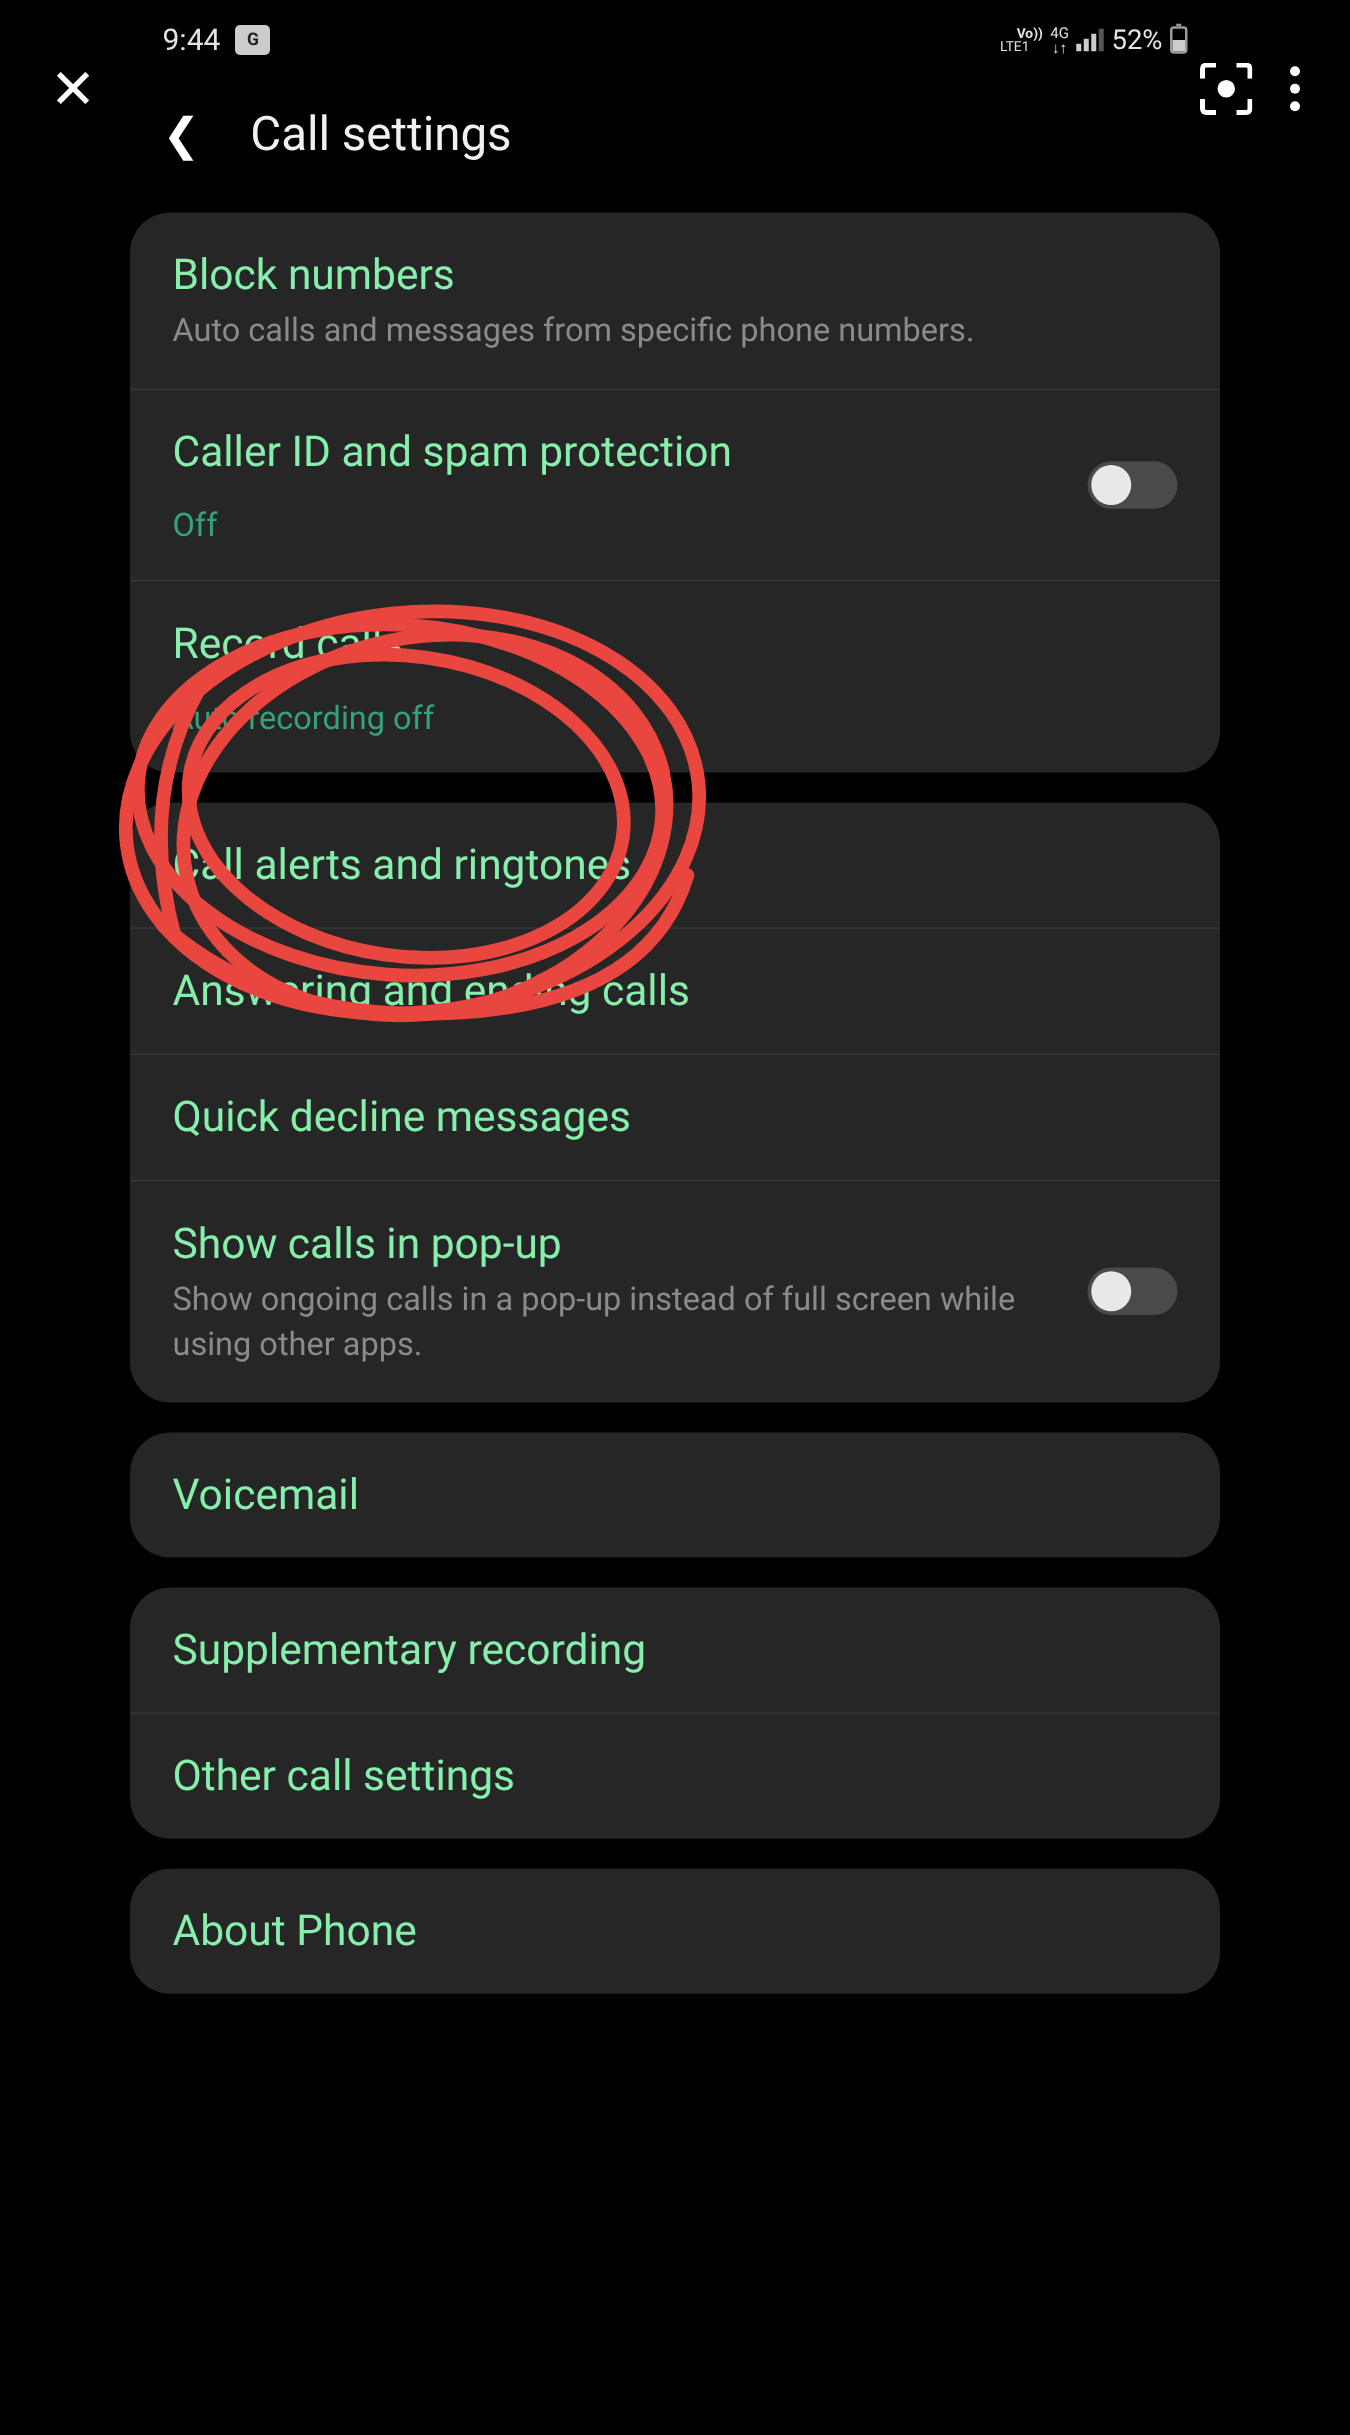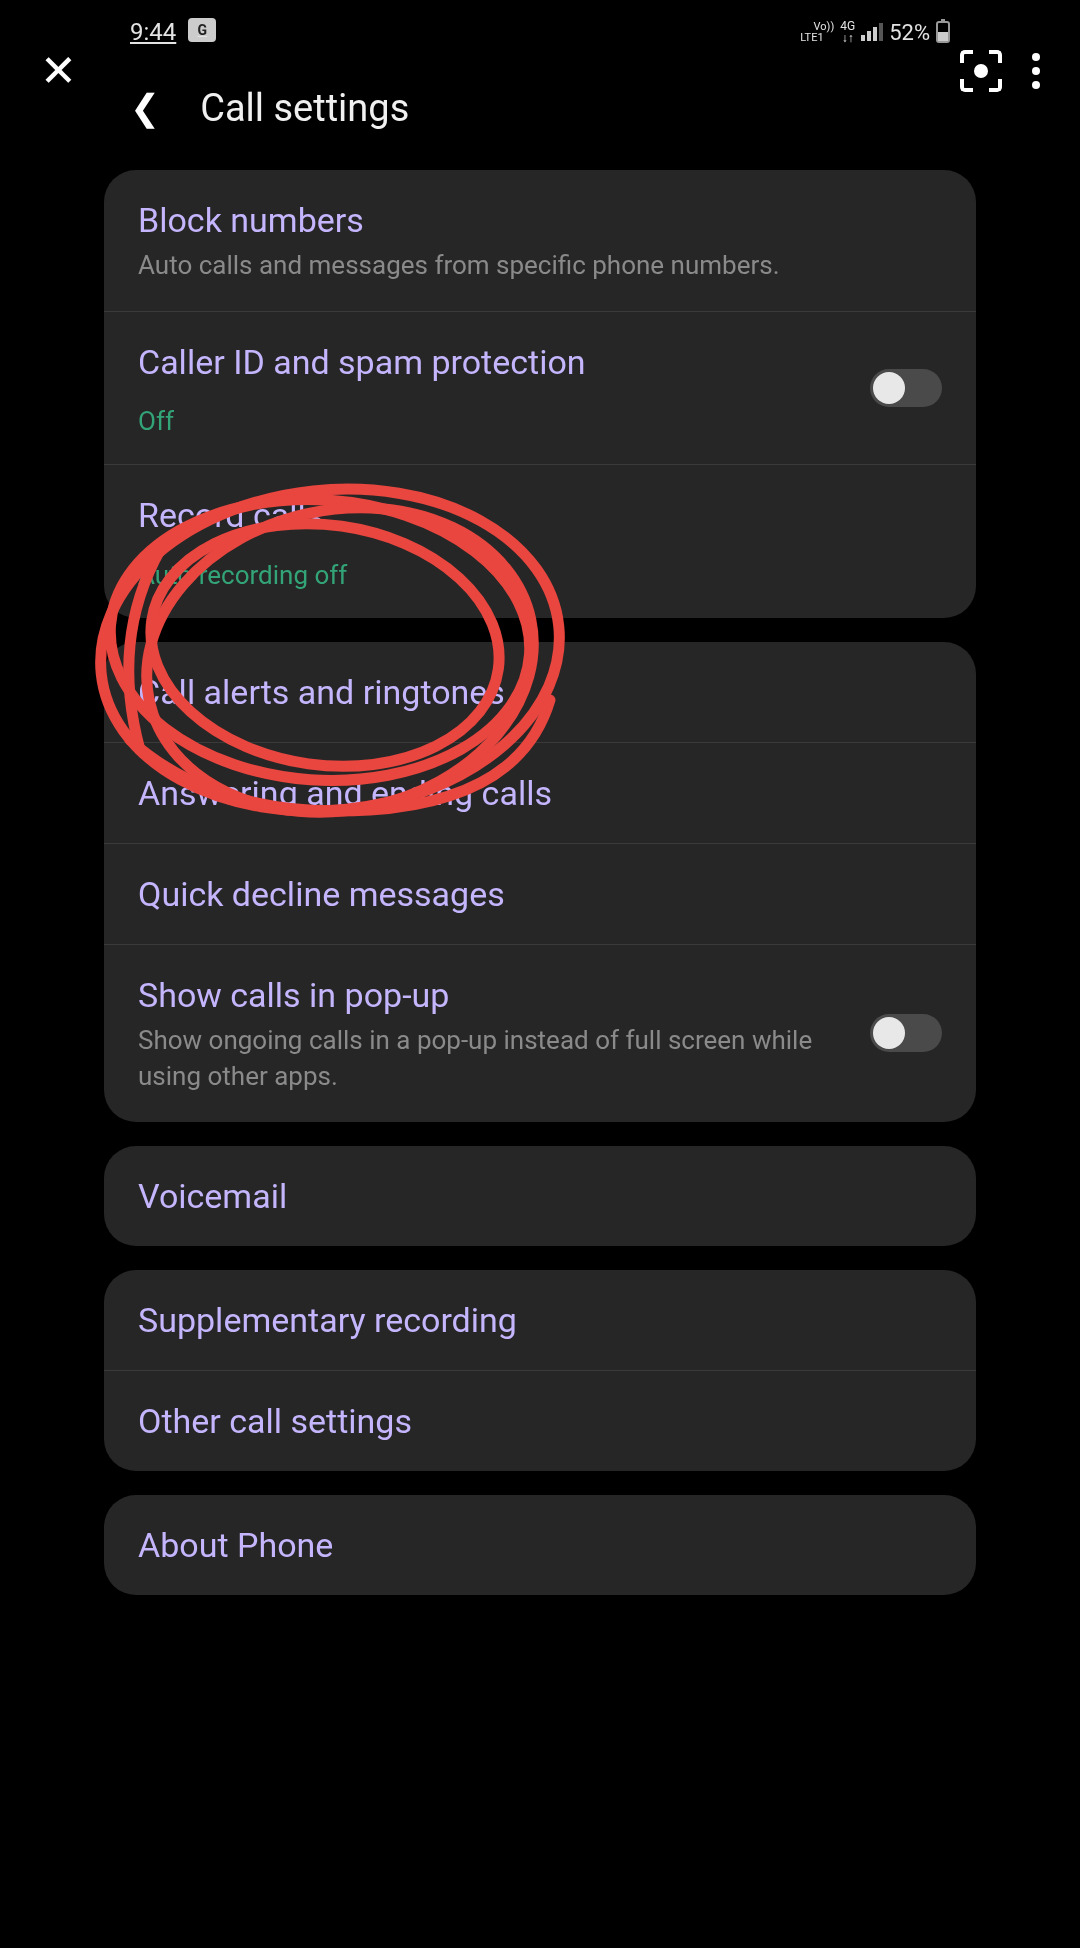--- a/index.html
+++ b/index.html
@@ -108,22 +108,22 @@
       display: flex;
       justify-content: space-between;
       align-items: center;
       padding: 18px 30px 10px 30px;
       color: #e3e3e3;
       font-size: 24px;
     }
 
     .status-left {
       display: flex;
+      align-items: center;
       gap: 12px;
-      text-decoration: underline;
     }
 
     .g-icon {
       width: 28px;
       height: 24px;
       background: #ccc;
       border-radius: 4px;
       position: relative;
       display: flex;
       align-items: center;
@@ -138,21 +138,21 @@
       align-items: center;
       gap: 6px;
       font-size: 22px;
     }
 
     .volte {
       font-size: 11px;
       line-height: 1;
       text-align: center;
     }
-    .volte div:first-child { font-weight: normal; margin-left: 24px;}
+    .volte div:first-child { font-weight: bold; margin-left: 24px;}
 
     .fourg {
       font-size: 12px;
       line-height: 1;
       text-align: center;
     }
 
     .signal {
       display: flex;
       align-items: flex-end;
@@ -235,21 +235,21 @@
 
     .item:last-child {
       border-bottom: none;
     }
 
     .item-text {
       flex: 1;
     }
 
     .item-title {
-      color: #c4b5fd;
+      color: #86efac;
       font-size: 34px;
       font-weight: 400;
       line-height: 1.3;
     }
 
     .item-sub {
       color: #8a8a8a;
       font-size: 26px;
       margin-top: 6px;
       line-height: 1.35;

